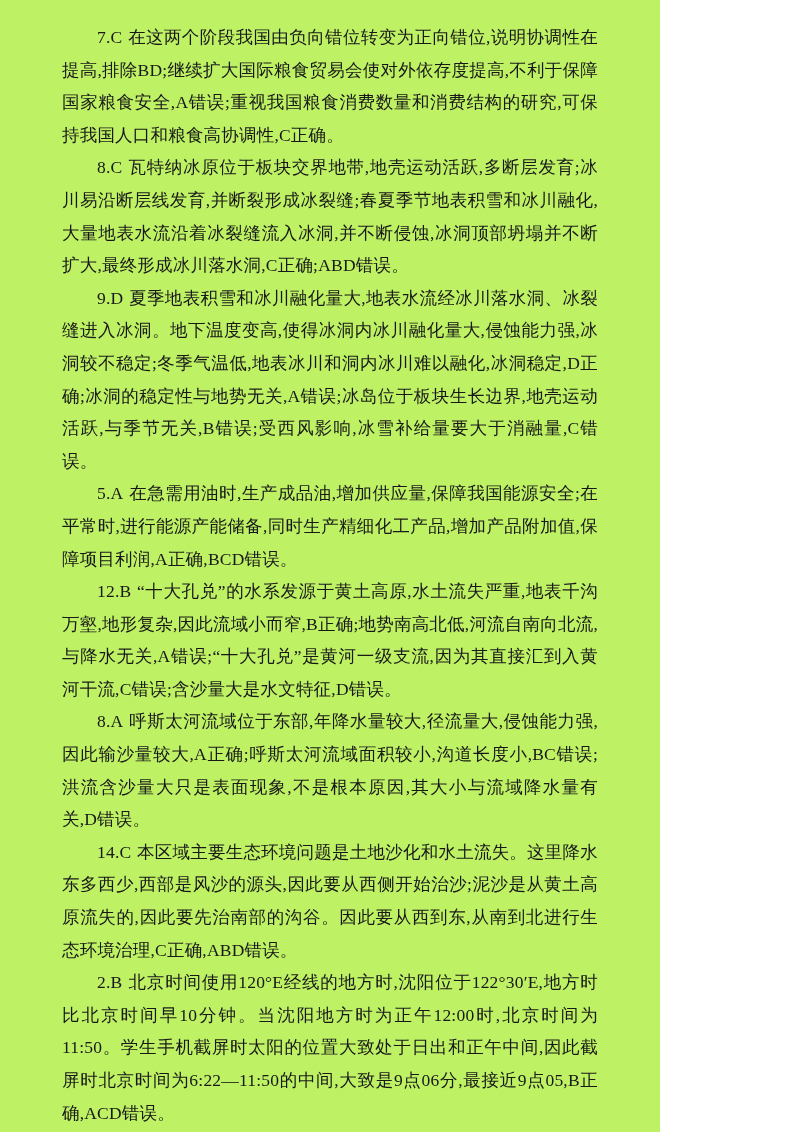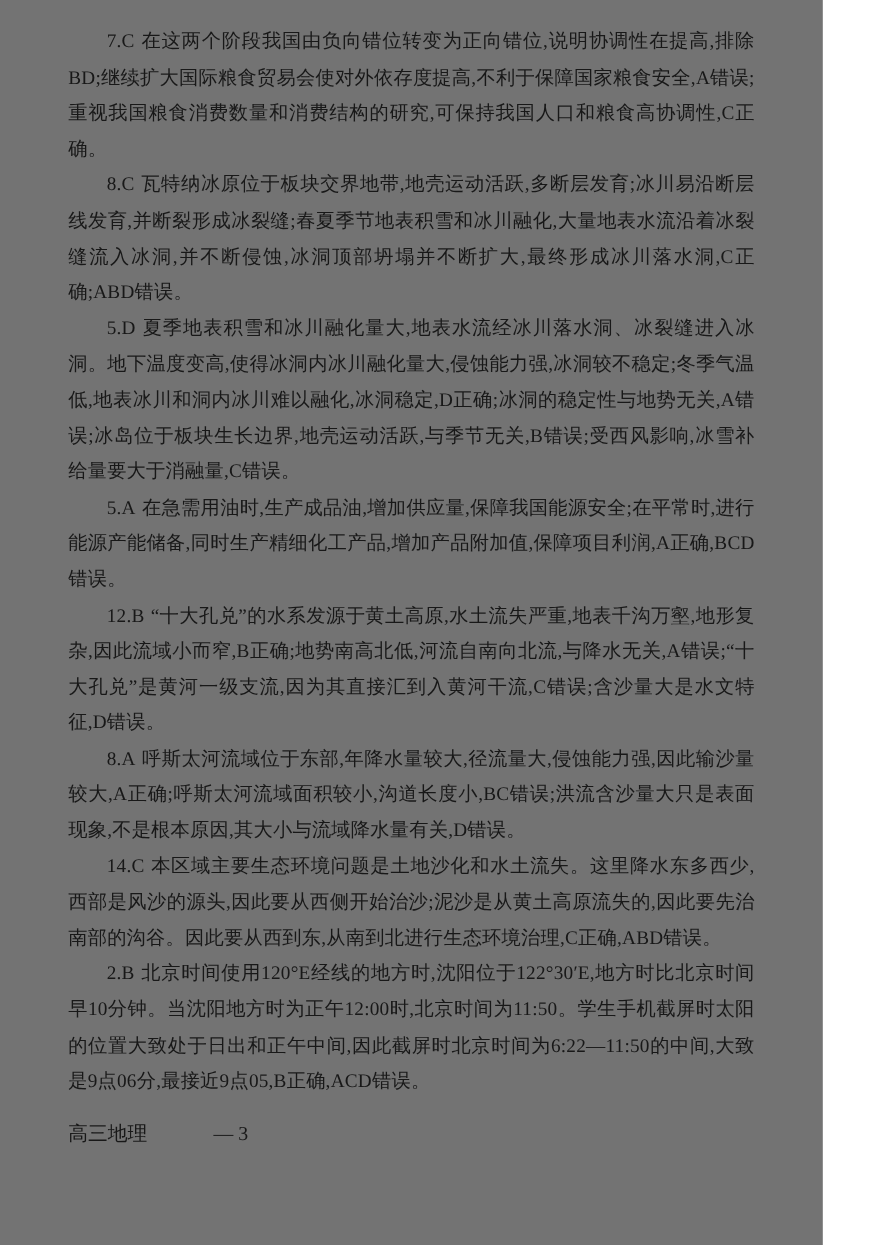--- a/index.html
+++ b/index.html
@@ -2,24 +2,24 @@
 <html lang="zh"><head>
 <meta charset="utf-8">
 <style>
   html, body {
     margin: 0;
     padding: 0;
     background: #ffffff;
   }
   .page {
     position: relative;
-    width: 748px;
+    width: 660px;
     height: 1132px;
     box-sizing: border-box;
-    background: #737373;
+    background: #bef264;
     padding: 21px 62px 0 62px;
     font-family: "Liberation Serif", "DejaVu Serif", serif;
     color: #181818;
     overflow: hidden;
   }
   .para {
     margin: 0;
     font-size: 17.5px;
     line-height: 32.6px;
     text-align: justify;
@@ -43,21 +43,21 @@
 </style>
 </head>
 <body>
 
 <div class="page">
 
   <p class="para"><span class="q-label">7.C</span><span>在这两个阶段我国由负向错位转变为正向错位,说明协调性在提高,排除BD;继续扩大国际粮食贸易会使对外依存度提高,不利于保障国家粮食安全,A错误;重视我国粮食消费数量和消费结构的研究,可保持我国人口和粮食高协调性,C正确。</span></p>
 
   <p class="para"><span class="q-label">8.C</span><span>瓦特纳冰原位于板块交界地带,地壳运动活跃,多断层发育;冰川易沿断层线发育,并断裂形成冰裂缝;春夏季节地表积雪和冰川融化,大量地表水流沿着冰裂缝流入冰洞,并不断侵蚀,冰洞顶部坍塌并不断扩大,最终形成冰川落水洞,C正确;ABD错误。</span></p>
 
-  <p class="para"><span class="q-label">5.D</span><span>夏季地表积雪和冰川融化量大,地表水流经冰川落水洞、冰裂缝进入冰洞。地下温度变高,使得冰洞内冰川融化量大,侵蚀能力强,冰洞较不稳定;冬季气温低,地表冰川和洞内冰川难以融化,冰洞稳定,D正确;冰洞的稳定性与地势无关,A错误;冰岛位于板块生长边界,地壳运动活跃,与季节无关,B错误;受西风影响,冰雪补给量要大于消融量,C错误。</span></p>
+  <p class="para"><span class="q-label">9.D</span><span>夏季地表积雪和冰川融化量大,地表水流经冰川落水洞、冰裂缝进入冰洞。地下温度变高,使得冰洞内冰川融化量大,侵蚀能力强,冰洞较不稳定;冬季气温低,地表冰川和洞内冰川难以融化,冰洞稳定,D正确;冰洞的稳定性与地势无关,A错误;冰岛位于板块生长边界,地壳运动活跃,与季节无关,B错误;受西风影响,冰雪补给量要大于消融量,C错误。</span></p>
 
 
   <p class="para"><span class="q-label">5.A</span><span>在急需用油时,生产成品油,增加供应量,保障我国能源安全;在平常时,进行能源产能储备,同时生产精细化工产品,增加产品附加值,保障项目利润,A正确,BCD错误。</span></p>
 
   <p class="para"><span class="q-label">12.B</span><span>“十大孔兑”的水系发源于黄土高原,水土流失严重,地表千沟万壑,地形复杂,因此流域小而窄,B正确;地势南高北低,河流自南向北流,与降水无关,A错误;“十大孔兑”是黄河一级支流,因为其直接汇到入黄河干流,C错误;含沙量大是水文特征,D错误。</span></p>
 
   <p class="para"><span class="q-label">8.A</span><span>呼斯太河流域位于东部,年降水量较大,径流量大,侵蚀能力强,因此输沙量较大,A正确;呼斯太河流域面积较小,沟道长度小,BC错误;洪流含沙量大只是表面现象,不是根本原因,其大小与流域降水量有关,D错误。</span></p>
 
   <p class="para"><span class="q-label">14.C</span><span>本区域主要生态环境问题是土地沙化和水土流失。这里降水东多西少,西部是风沙的源头,因此要从西侧开始治沙;泥沙是从黄土高原流失的,因此要先治南部的沟谷。因此要从西到东,从南到北进行生态环境治理,C正确,ABD错误。</span></p>
 

